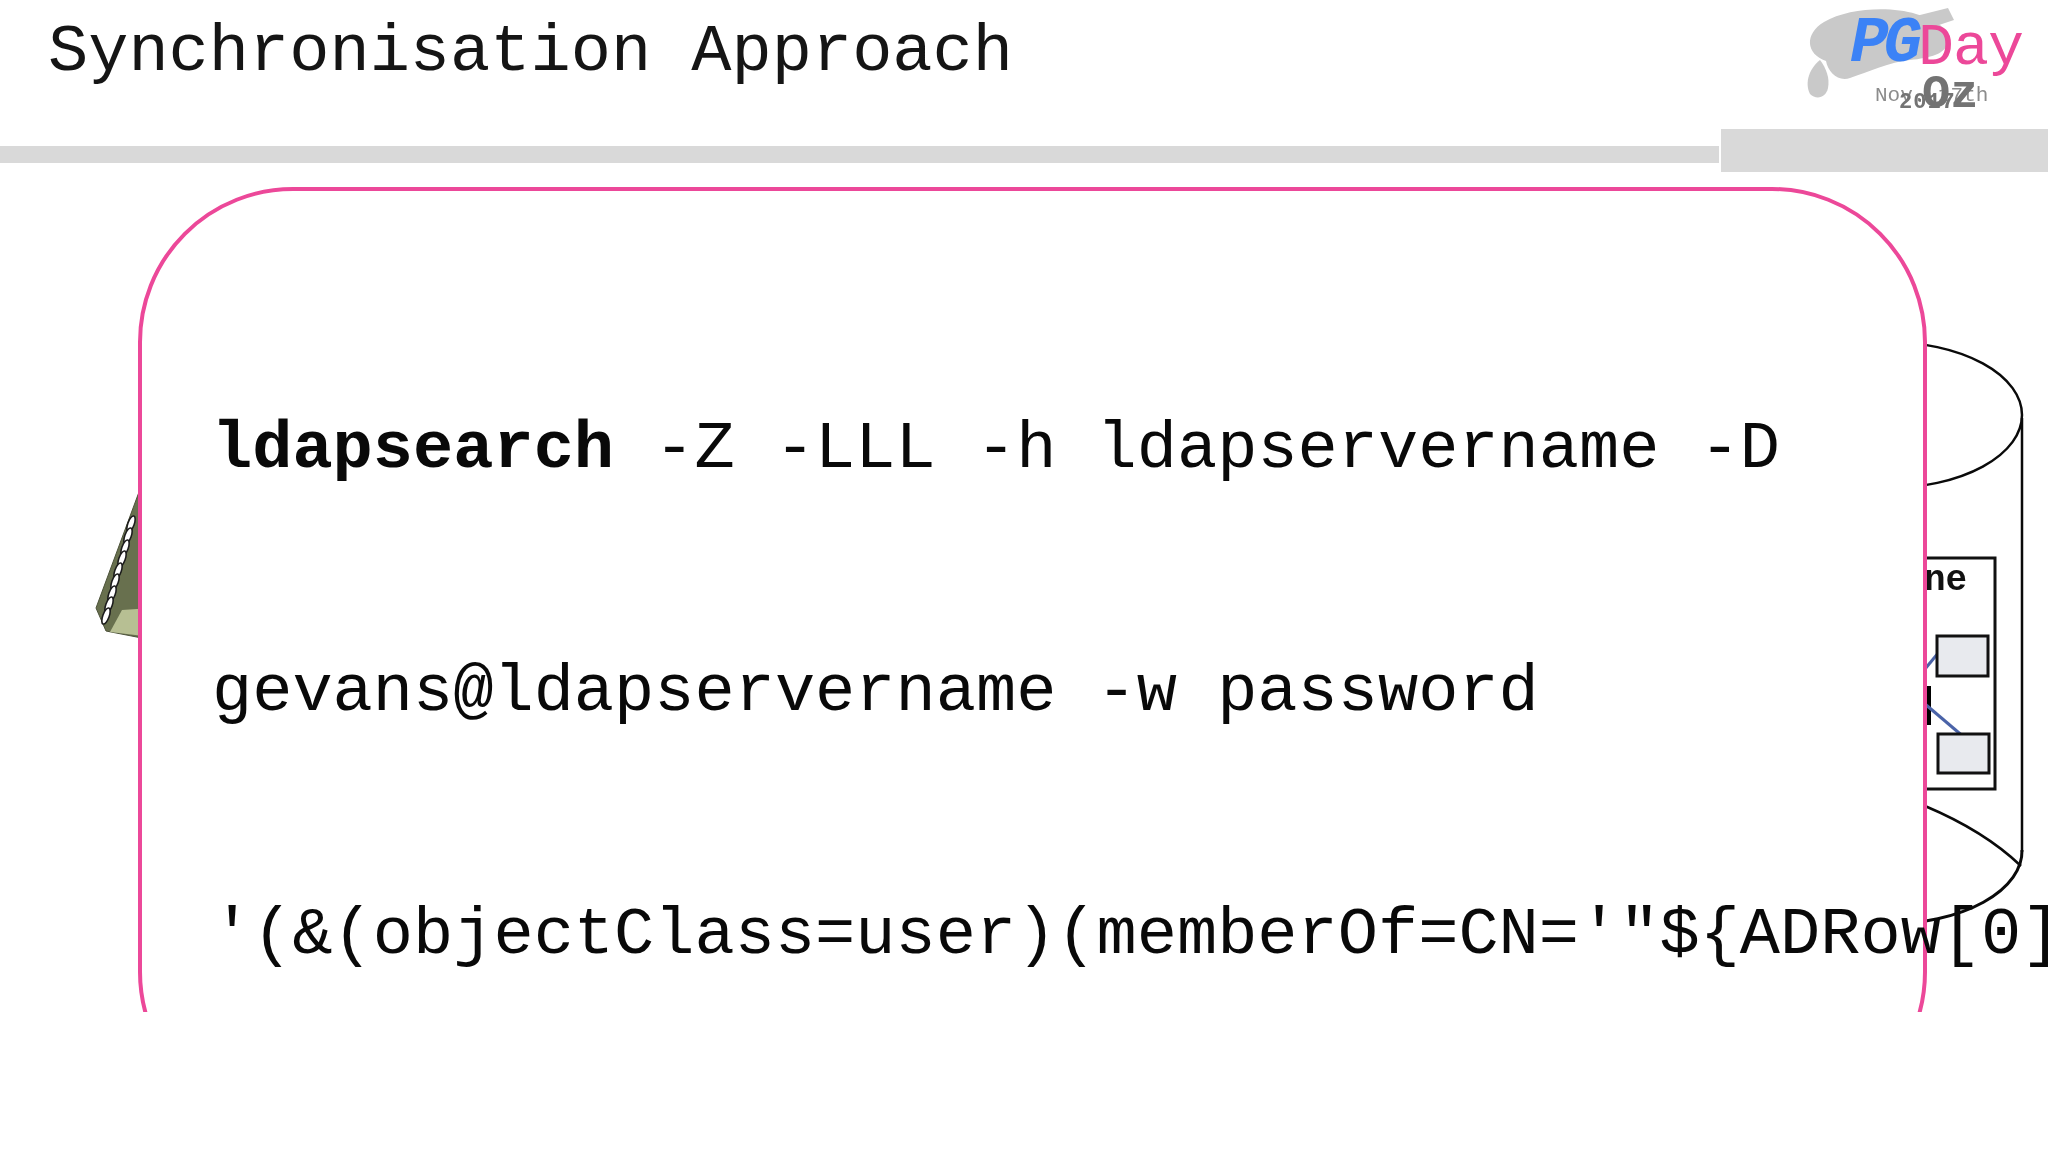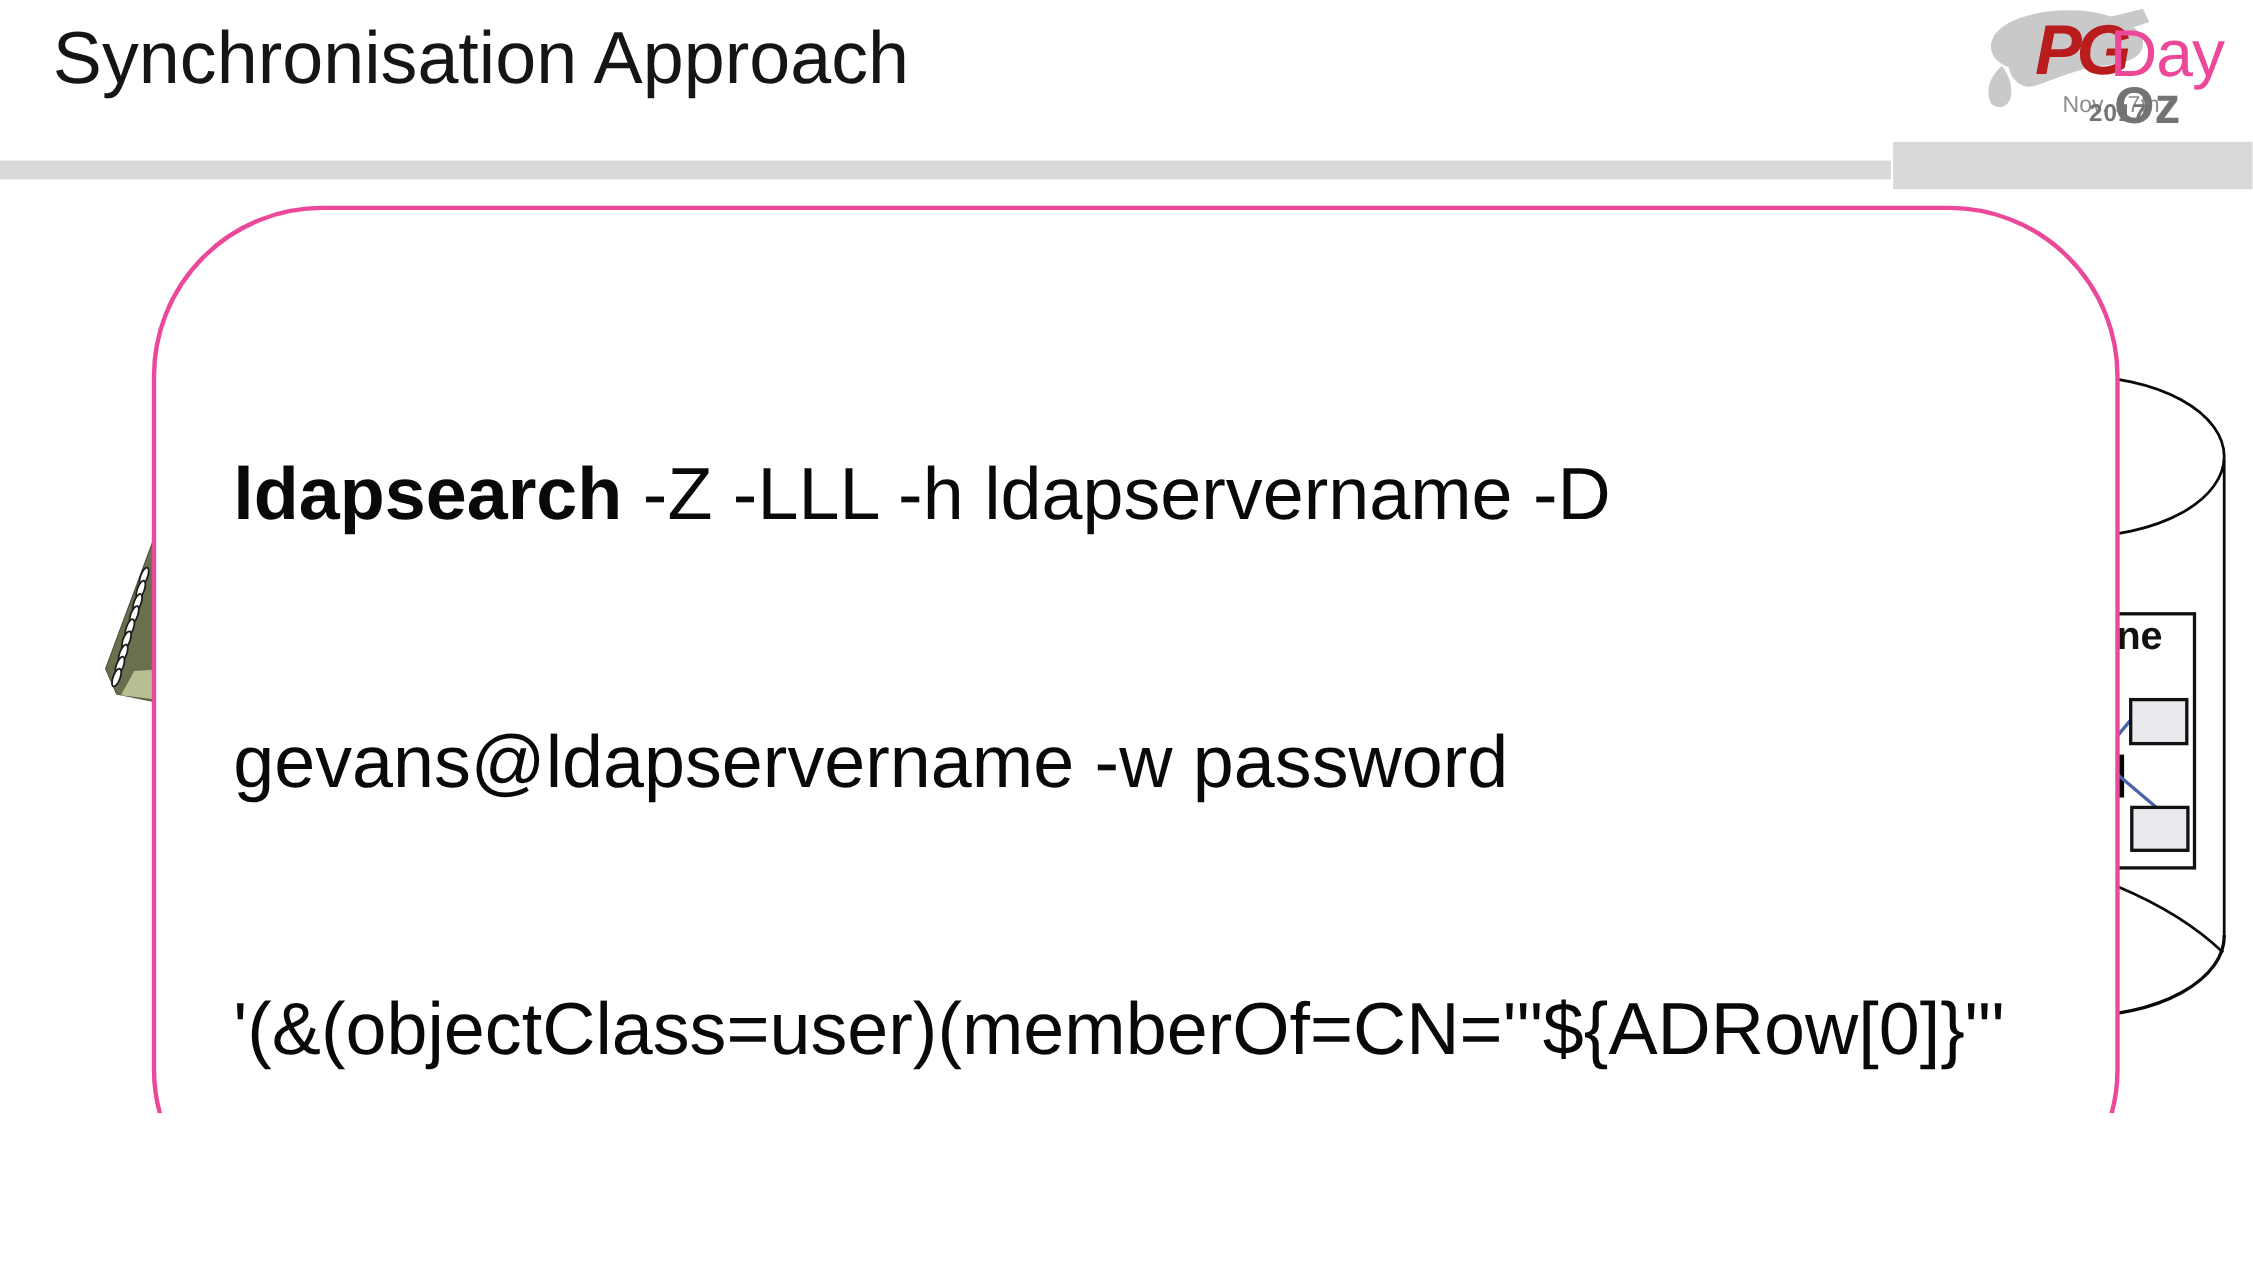--- a/index.html
+++ b/index.html
@@ -1,33 +1,33 @@
 <!DOCTYPE html>
 <html><head>
 <meta charset="utf-8">
 <style>
   html,body{margin:0;padding:0;background:#fff;}
   .slide{
     position:relative;width:2048px;height:1012px;background:#ffffff;overflow:hidden;
-    font-family:Liberation Sans, sans-serif;
+    font-family:Liberation Mono, monospace;
   }
   
   .title{
     position:absolute;left:48px;top:14px;
     font-size:67px;color:#151515;letter-spacing:0px;white-space:nowrap;
   }
   .divider-bar{position:absolute;left:0;top:146px;width:1719px;height:17px;background:#d9d9d9;}
   .divider-block{position:absolute;left:1721px;top:129px;width:327px;height:43px;background:#d9d9d9;}
 
   
   .logo{position:absolute;left:1790px;top:0;width:258px;height:130px;}
   .logo-elephant{position:absolute;left:8px;top:6px;}
   .logo-pg{
     position:absolute;left:60px;top:8px;
-    font-size:64px;font-weight:800;font-style:italic;color:#b91c1c;letter-spacing:-5px;
+    font-size:64px;font-weight:800;font-style:italic;color:#3b82f6;letter-spacing:-5px;
   }
   .logo-day{
     position:absolute;left:128px;top:14px;
     font-size:60px;font-weight:500;color:#ec4899;letter-spacing:-1px;
   }
   .logo-date1{position:absolute;left:85px;top:84px;font-size:21px;color:#8c8c8c;}
   .logo-date2{position:absolute;left:109px;top:90px;font-size:22px;font-weight:700;color:#737373;letter-spacing:1px;}
   .logo-oz{position:absolute;left:132px;top:68px;font-size:47px;font-weight:800;color:#737373;}
 
   

